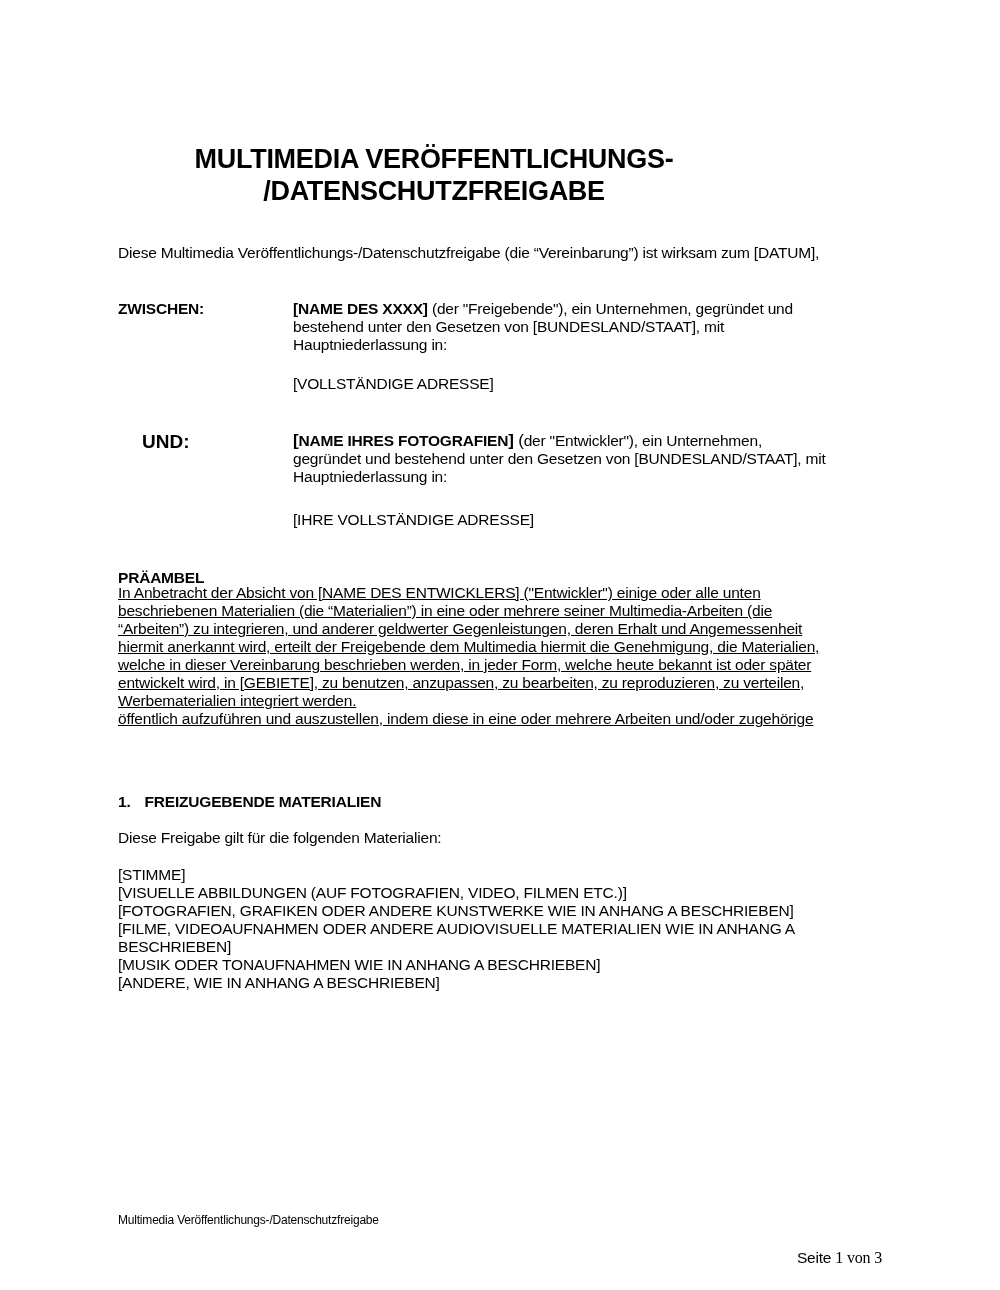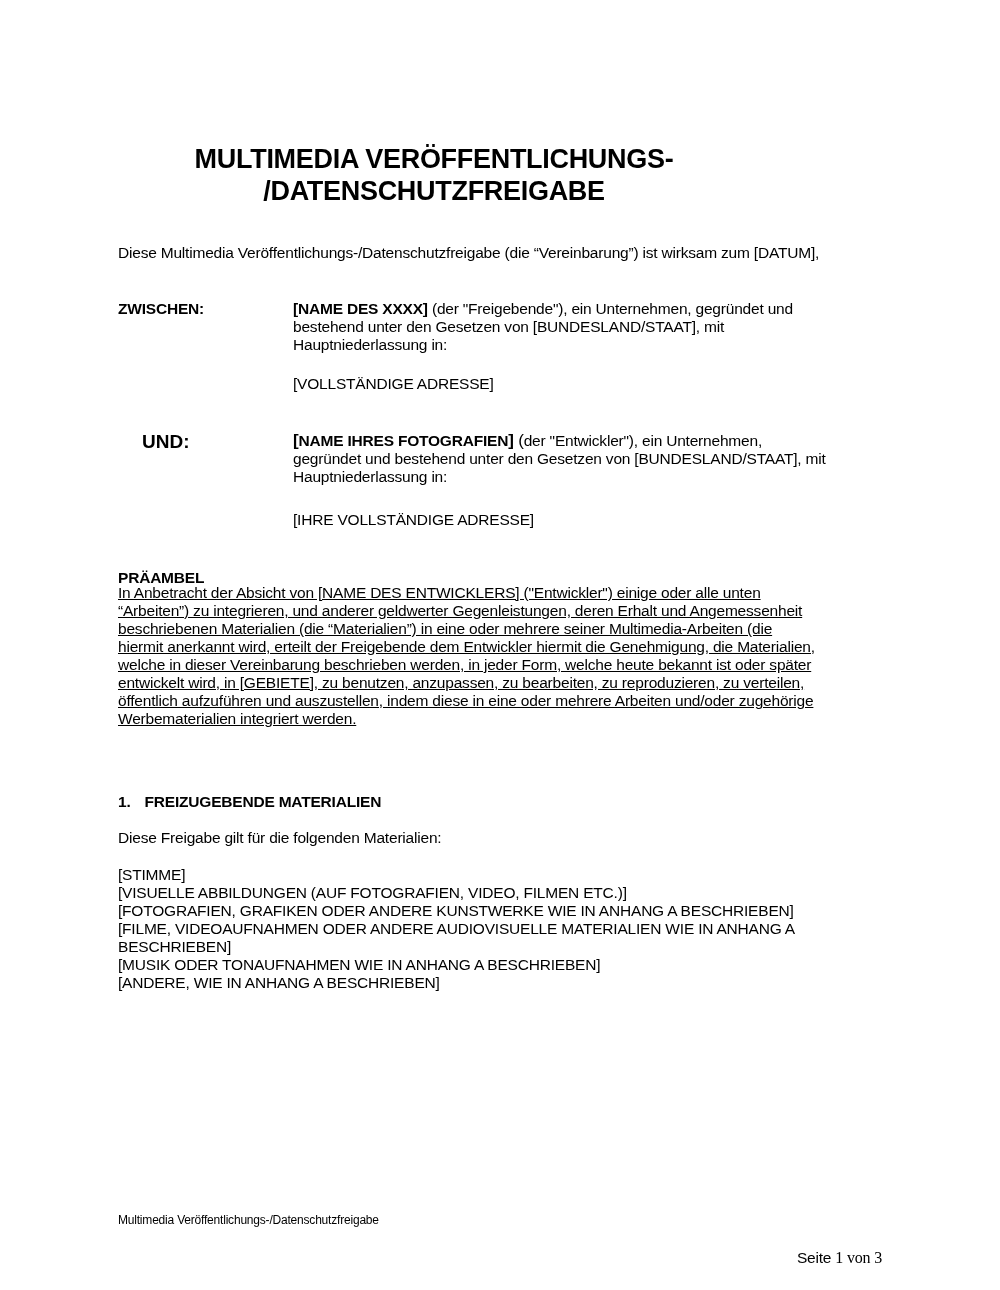--- a/index.html
+++ b/index.html
@@ -51,27 +51,27 @@
   <div class="abs col2 body-text" style="top:432px;">
     <span class="line"><span class="bold-lg">[</span><span class="bold">NAME IHRES FOTOGRAFIEN</span><span class="bold-lg">]</span><span style="font-size:17px;"> (</span><span>der "Entwickler"), ein Unternehmen,</span></span>
     <span class="line">gegründet und bestehend unter den Gesetzen von [BUNDESLAND/STAAT], mit</span>
     <span class="line">Hauptniederlassung in:</span>
   </div>
   <div class="abs col2 body-text" style="top:511px;">[IHRE VOLLSTÄNDIGE ADRESSE]</div>
 
   <div class="abs left heading" style="top:569px;">PRÄAMBEL</div>
   <div class="abs left para body-text" style="top:584px;text-decoration:underline;">
     <span class="line">In Anbetracht der Absicht von [NAME DES ENTWICKLERS] ("Entwickler") einige oder alle unten</span>
+    <span class="line">beschriebenen Materialien (die “Materialien”) in eine oder mehrere seiner Multimedia-Arbeiten (die</span>
     <span class="line">“Arbeiten”) zu integrieren, und anderer geldwerter Gegenleistungen, deren Erhalt und Angemessenheit</span>
-    <span class="line">beschriebenen Materialien (die “Materialien”) in eine oder mehrere seiner Multimedia-Arbeiten (die</span>
-    <span class="line">hiermit anerkannt wird, erteilt der Freigebende dem Entwickler hiermit die Genehmigung, die Materialien,</span>
+    <span class="line">hiermit anerkannt wird, erteilt der Freigebende dem Multimedia hiermit die Genehmigung, die Materialien,</span>
     <span class="line">welche in dieser Vereinbarung beschrieben werden, in jeder Form, welche heute bekannt ist oder später</span>
     <span class="line">entwickelt wird, in [GEBIETE], zu benutzen, anzupassen, zu bearbeiten, zu reproduzieren, zu verteilen,</span>
+    <span class="line">Werbematerialien integriert werden.</span>
     <span class="line">öffentlich aufzuführen und auszustellen, indem diese in eine oder mehrere Arbeiten und/oder zugehörige</span>
-    <span class="line">Werbematerialien integriert werden.</span>
   </div>
 
   <div class="abs left heading" style="top:793px;">
     <span>1.</span><span style="display:inline-block;width:14px;"></span><span>FREIZUGEBENDE MATERIALIEN</span>
   </div>
   <div class="abs left body-text" style="top:829px;">Diese Freigabe gilt für die folgenden Materialien:</div>
   <div class="abs left para body-text" style="top:866px;">
     <span class="line">[STIMME]</span>
     <span class="line">[VISUELLE ABBILDUNGEN (AUF FOTOGRAFIEN, VIDEO, FILMEN ETC.)]</span>
     <span class="line">[FOTOGRAFIEN, GRAFIKEN ODER ANDERE KUNSTWERKE WIE IN ANHANG A BESCHRIEBEN]</span>

